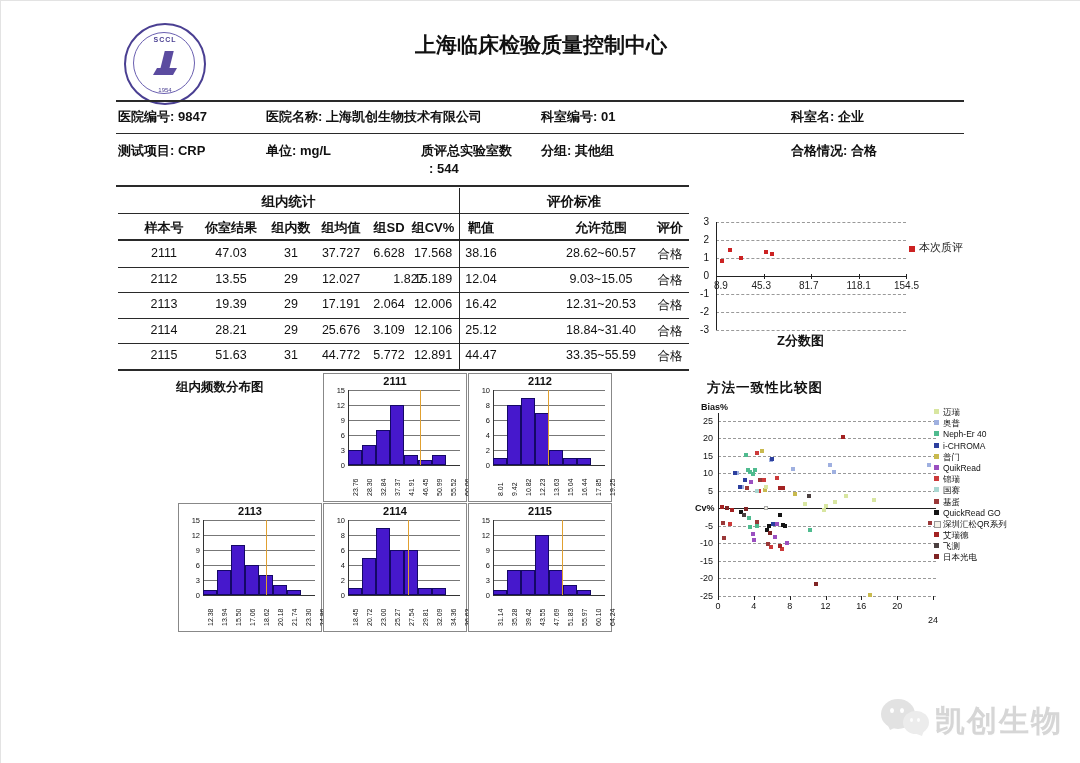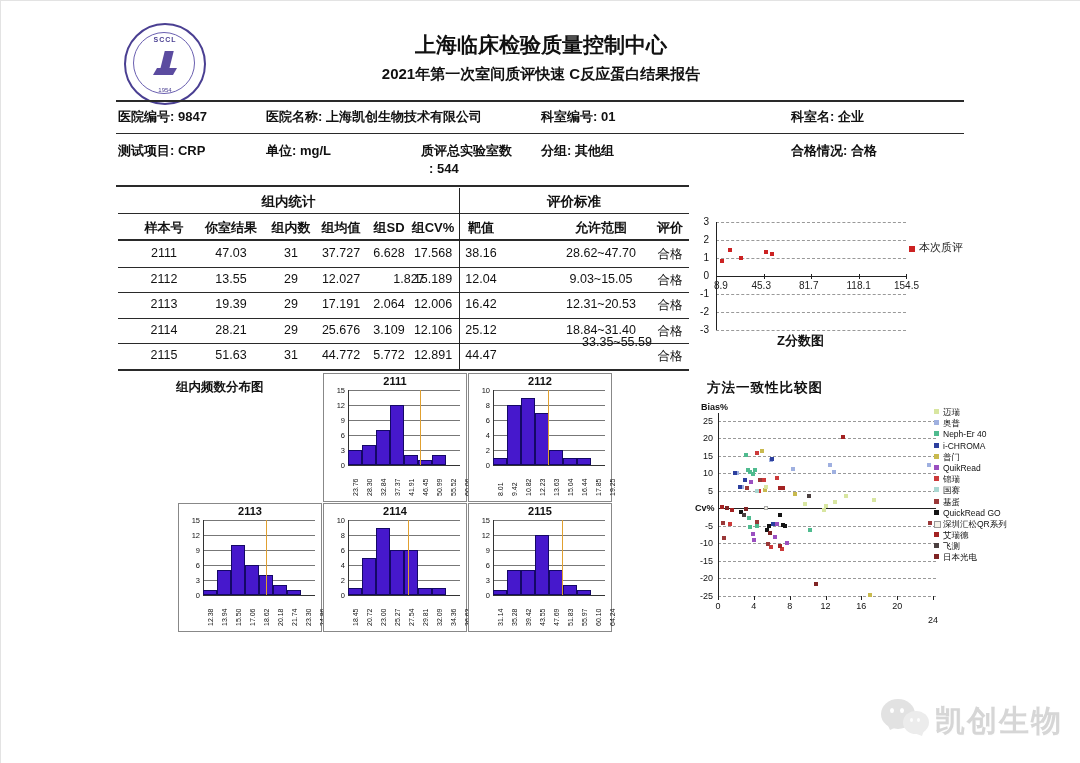--- a/index.html
+++ b/index.html
@@ -64,21 +64,20 @@
 
   <div id="seal" class="abs">
     <div class="inner"></div>
     <div class="abbr">SCCL</div>
     <div class="em1"></div>
     <div class="em2"></div>
     <div class="yr">1954</div>
   </div>
 
   <div class="abs title">上海临床检验质量控制中心</div>
-  <div class="abs subtitle">2021年第一次室间质评快速 C反应蛋白结果报告</div>
 
   <div class="hline" style="left:115px;top:99px;width:848px;height:2px;"></div>
   <div class="hline" style="left:115px;top:132px;width:848px;height:1px;"></div>
   <div class="hline" style="left:115px;top:184px;width:573px;height:2px;"></div>
 
   <div id="inforow1">
       <div class="info-item" style="left:117px;top:107px;">医院编号: 9847</div>
       <div class="info-item" style="left:265px;top:107px;">医院名称: 上海凯创生物技术有限公司</div>
       <div class="info-item" style="left:540px;top:107px;">科室编号: 01</div>
       <div class="info-item" style="left:790px;top:107px;">科室名: 企业</div>
@@ -106,21 +105,21 @@
       <div class="tcell thead" style="left:600px;top:218px;">允许范围</div>
       <div class="tcell thead" style="left:669px;top:218px;">评价</div>
       <div class="hline" style="left:117px;top:238px;width:571px;height:2px;"></div>
       <div class="tcell" style="left:163px;top:245px;">2111</div>
       <div class="tcell" style="left:230px;top:245px;">47.03</div>
       <div class="tcell" style="left:290px;top:245px;">31</div>
       <div class="tcell" style="left:340px;top:245px;">37.727</div>
       <div class="tcell" style="left:388px;top:245px;">6.628</div>
       <div class="tcell" style="left:432px;top:245px;">17.568</div>
       <div class="tcell" style="left:480px;top:245px;">38.16</div>
-      <div class="tcell" style="left:600px;top:245px;">28.62~47.70</div>
+      <div class="tcell" style="left:600px;top:245px;">28.62~60.57</div>
       <div class="tcell pass" style="left:669px;top:245px;">合格</div>
       <div class="hline" style="left:117px;top:266px;width:571px;height:1px;"></div>
       <div class="tcell" style="left:163px;top:271px;">2112</div>
       <div class="tcell" style="left:230px;top:271px;">13.55</div>
       <div class="tcell" style="left:290px;top:271px;">29</div>
       <div class="tcell" style="left:340px;top:271px;">12.027</div>
       <div class="tcell" style="left:408px;top:271px;">1.827</div>
       <div class="tcell" style="left:432px;top:271px;">15.189</div>
       <div class="tcell" style="left:480px;top:271px;">12.04</div>
       <div class="tcell" style="left:600px;top:271px;">9.03~15.05</div>
@@ -146,21 +145,21 @@
       <div class="tcell" style="left:600px;top:322px;">18.84~31.40</div>
       <div class="tcell pass" style="left:669px;top:322px;">合格</div>
       <div class="hline" style="left:117px;top:342px;width:571px;height:1px;"></div>
       <div class="tcell" style="left:163px;top:347px;">2115</div>
       <div class="tcell" style="left:230px;top:347px;">51.63</div>
       <div class="tcell" style="left:290px;top:347px;">31</div>
       <div class="tcell" style="left:340px;top:347px;">44.772</div>
       <div class="tcell" style="left:388px;top:347px;">5.772</div>
       <div class="tcell" style="left:432px;top:347px;">12.891</div>
       <div class="tcell" style="left:480px;top:347px;">44.47</div>
-      <div class="tcell" style="left:600px;top:334px;margin-left:16px;">33.35~55.59</div>
+      <div class="tcell" style="left:600px;top:347px;">33.35~55.59</div>
       <div class="tcell pass" style="left:669px;top:347px;">合格</div>
       <div class="hline" style="left:117px;top:368px;width:571px;height:2px;"></div>
       <div class="solid" style="left:458px;top:187px;width:1px;height:181px;"></div>
     </div>
 
   <div id="zchart" class="abs" style="left:690px;top:205px;width:310px;height:150px;">
       <div class="dash" style="left:25px;top:16px;width:190px;"></div>
       <div class="ylab" style="left:0px;top:10px;">3</div>
       <div class="dash" style="left:25px;top:34px;width:190px;"></div>
       <div class="ylab" style="left:0px;top:28px;">2</div>

